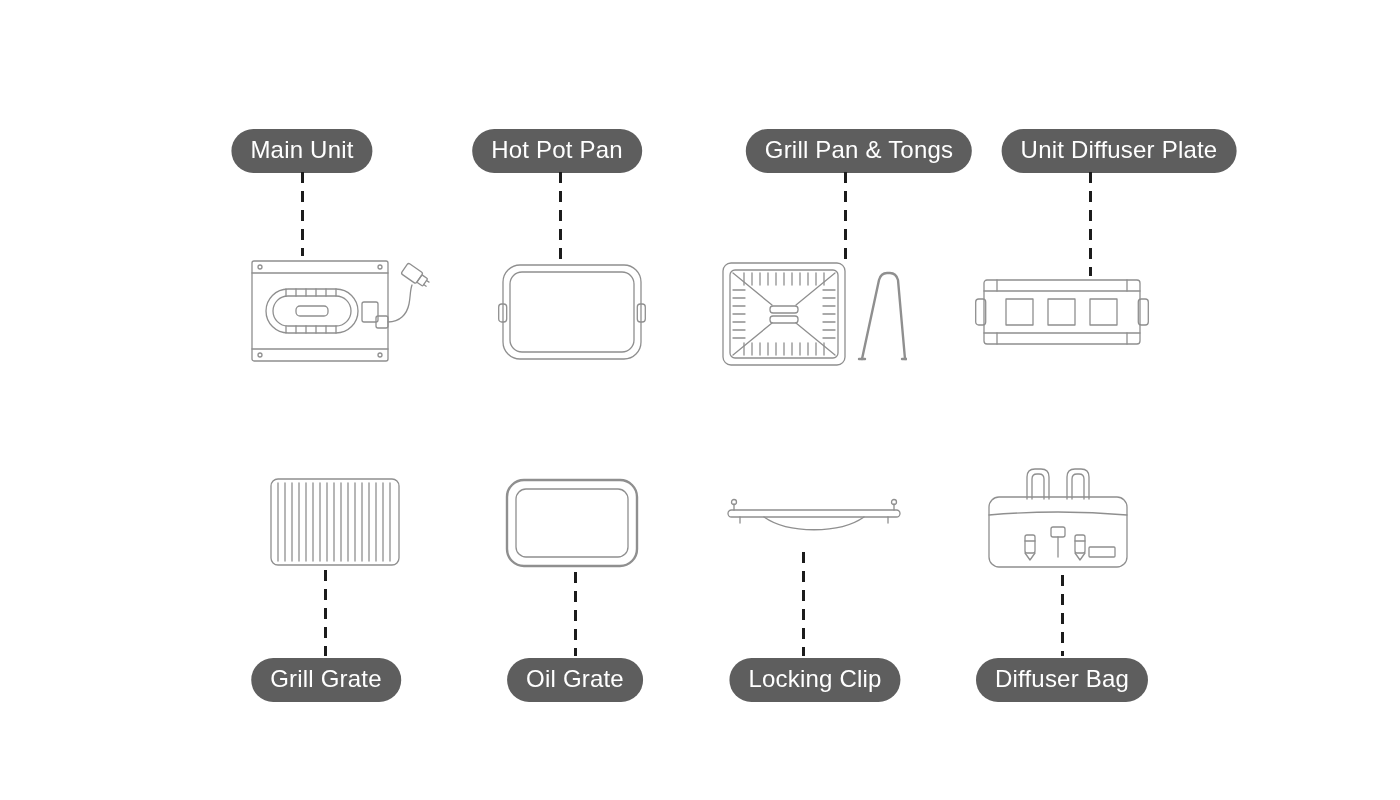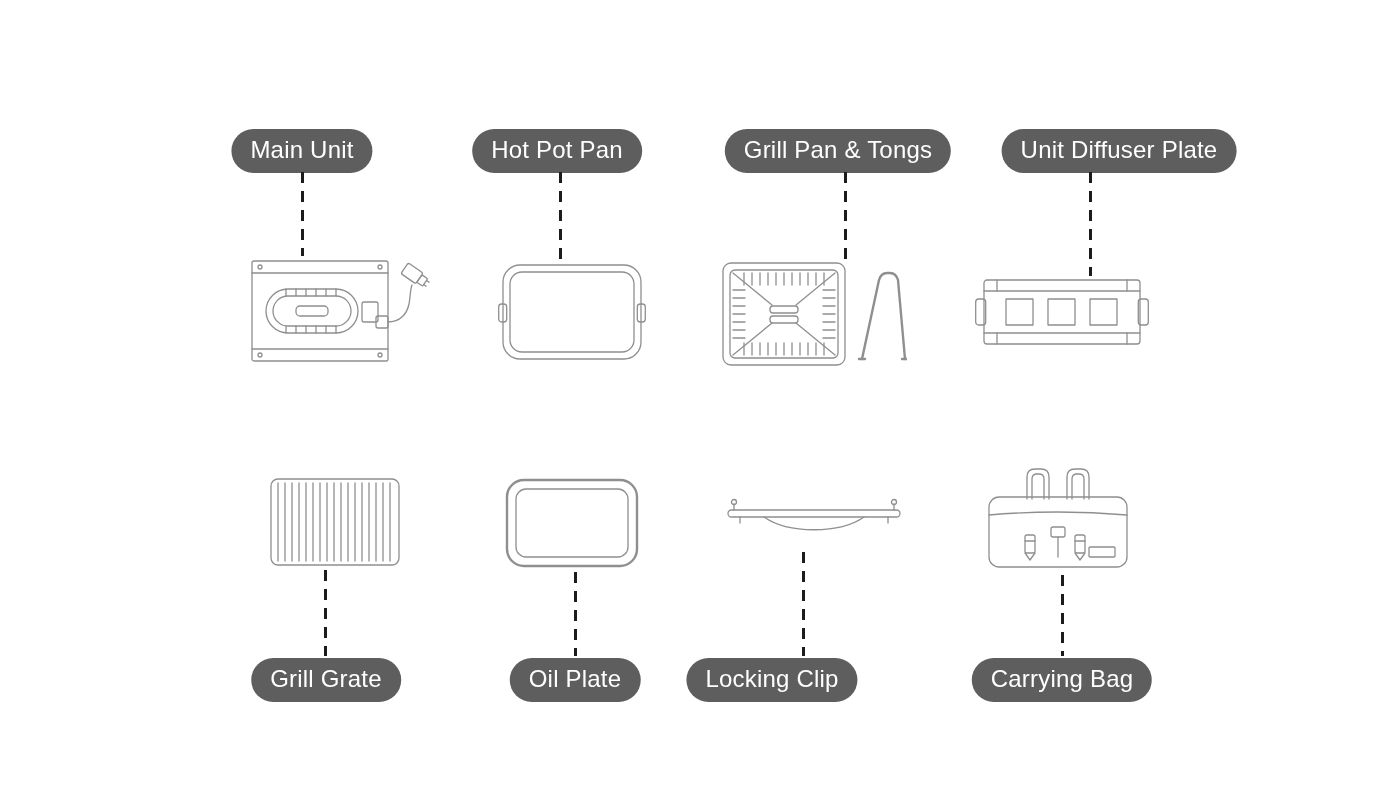--- a/index.html
+++ b/index.html
@@ -35,39 +35,39 @@
 
   
   .pill-main-unit          { left:302px;  top:129px; }
   .dash-main-unit          { left:301px;  top:172px; height:84px; }
   .art-main-unit           { left:250px;  top:256px; }
 
   .pill-hot-pot-pan        { left:557px;  top:129px;text-align:center; }
   .dash-hot-pot-pan        { left:559px;  top:172px; height:88px; }
   .art-hot-pot-pan         { left:498px;  top:262px; }
 
-  .pill-grill-pan-tongs    { left:838px;  top:129px; }
+  .pill-grill-pan-tongs    { left:859px;  top:129px; }
   .dash-grill-pan-tongs    { left:844px;  top:172px; height:88px; }
   .art-grill-pan-tongs     { left:722px;  top:262px; }
 
   .pill-heat-diffuser      { left:1119px; top:129px; }
   .dash-heat-diffuser      { left:1089px; top:172px; height:104px; }
   .art-heat-diffuser       { left:975px;  top:278px; }
 
   .art-grill-grate         { left:270px;  top:478px; }
   .dash-grill-grate        { left:324px;  top:570px; height:86px; }
   .pill-grill-grate        { left:326px;  top:658px; }
 
   .art-oil-tray            { left:505px;  top:478px; }
   .dash-oil-tray           { left:574px;  top:572px; height:84px; }
   .pill-oil-tray           { left:575px;  top:658px; }
 
   .art-locking-clip        { left:722px;  top:498px; }
   .dash-locking-clip       { left:802px;  top:552px; height:104px; }
-  .pill-locking-clip       { left:772px;  top:658px; }
+  .pill-locking-clip       { left:815px;  top:658px; }
 
   .art-carrying-bag        { left:975px;  top:455px; }
   .dash-carrying-bag       { left:1061px; top:575px; height:81px; }
   .pill-carrying-bag       { left:1062px; top:658px; }
 </style>
 </head>
 <body>
 
 <div class="canvas">
 
@@ -229,21 +229,21 @@
     <div class="dash dash-grill-grate"></div>
     <div class="pill pill-grill-grate">Grill Grate</div>
   </div>
 
   <div>
     <svg class="art art-oil-tray" width="134" height="90" viewBox="0 0 134 90">
       <rect class="ln2" x="2" y="2" width="130" height="86" rx="17"></rect>
       <rect class="ln" x="11" y="11" width="112" height="68" rx="10"></rect>
     </svg>
     <div class="dash dash-oil-tray"></div>
-    <div class="pill pill-oil-tray">Oil Plate</div>
+    <div class="pill pill-oil-tray">Oil Grate</div>
   </div>
 
   <div>
     <svg class="art art-locking-clip" width="184" height="50" viewBox="0 0 184 50">
       <g class="ln">
         <rect x="6" y="12" width="172" height="7" rx="3.5"></rect>
         <line x1="12" y1="12" x2="12" y2="6"></line>
         <circle cx="12" cy="4" r="2.5"></circle>
         <line x1="172" y1="12" x2="172" y2="6"></line>
         <circle cx="172" cy="4" r="2.5"></circle>
@@ -270,16 +270,16 @@
         <line x1="50" y1="86" x2="60" y2="86"></line>
         <rect x="100" y="80" width="10" height="18" rx="2"></rect>
         <path d="M100,98 L105,105 L110,98"></path>
         <line x1="100" y1="86" x2="110" y2="86"></line>
         <rect x="76" y="72" width="14" height="10" rx="2"></rect>
         <line x1="83" y1="82" x2="83" y2="102"></line>
         <rect x="114" y="92" width="26" height="10" rx="1"></rect>
       </g>
     </svg>
     <div class="dash dash-carrying-bag"></div>
-    <div class="pill pill-carrying-bag">Carrying Bag</div>
+    <div class="pill pill-carrying-bag">Diffuser Bag</div>
   </div>
 
 </div>
 
 </body></html>

